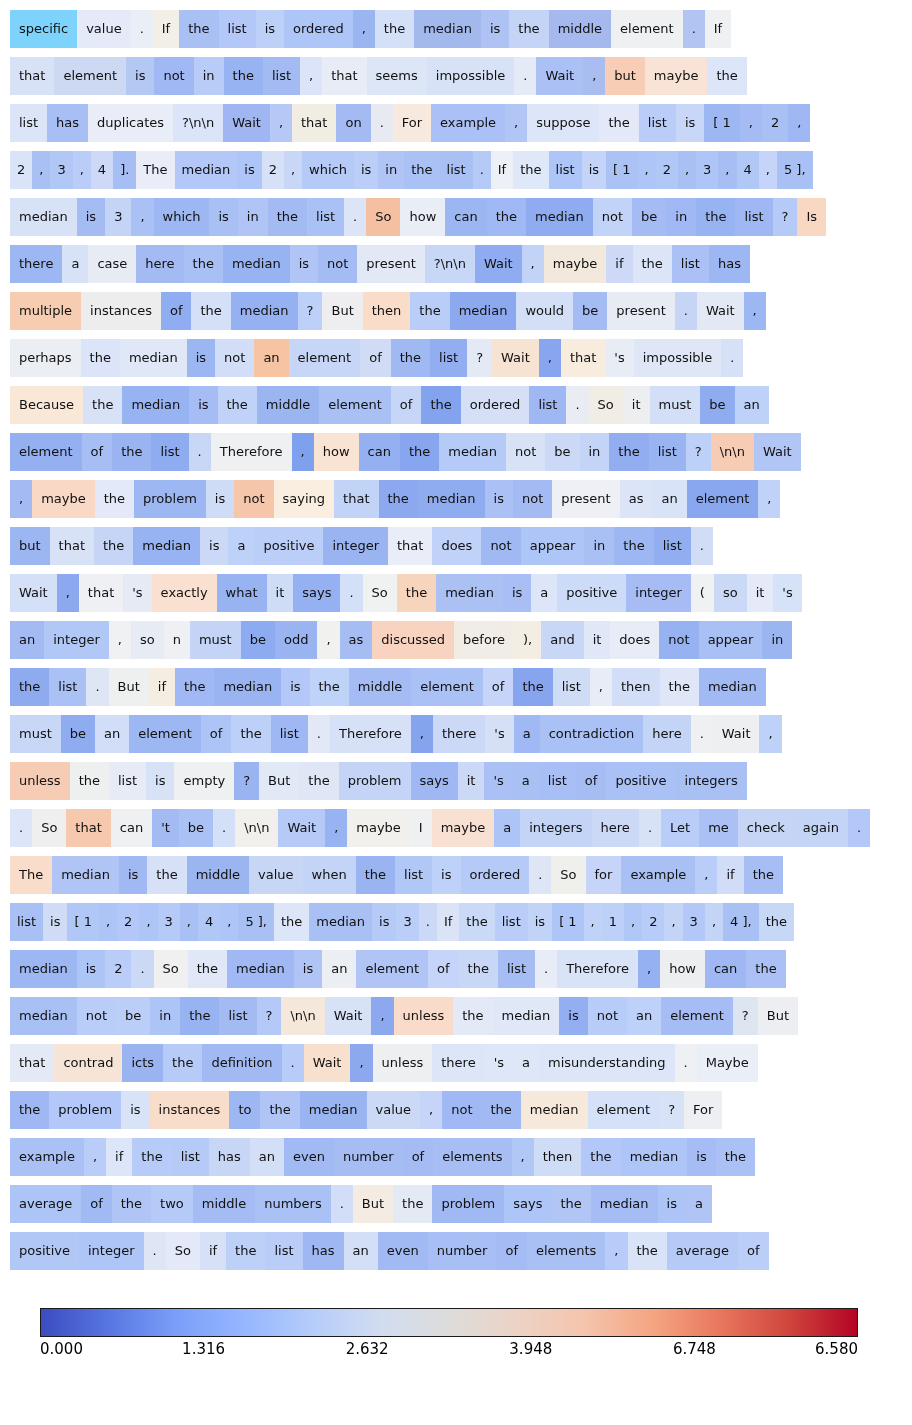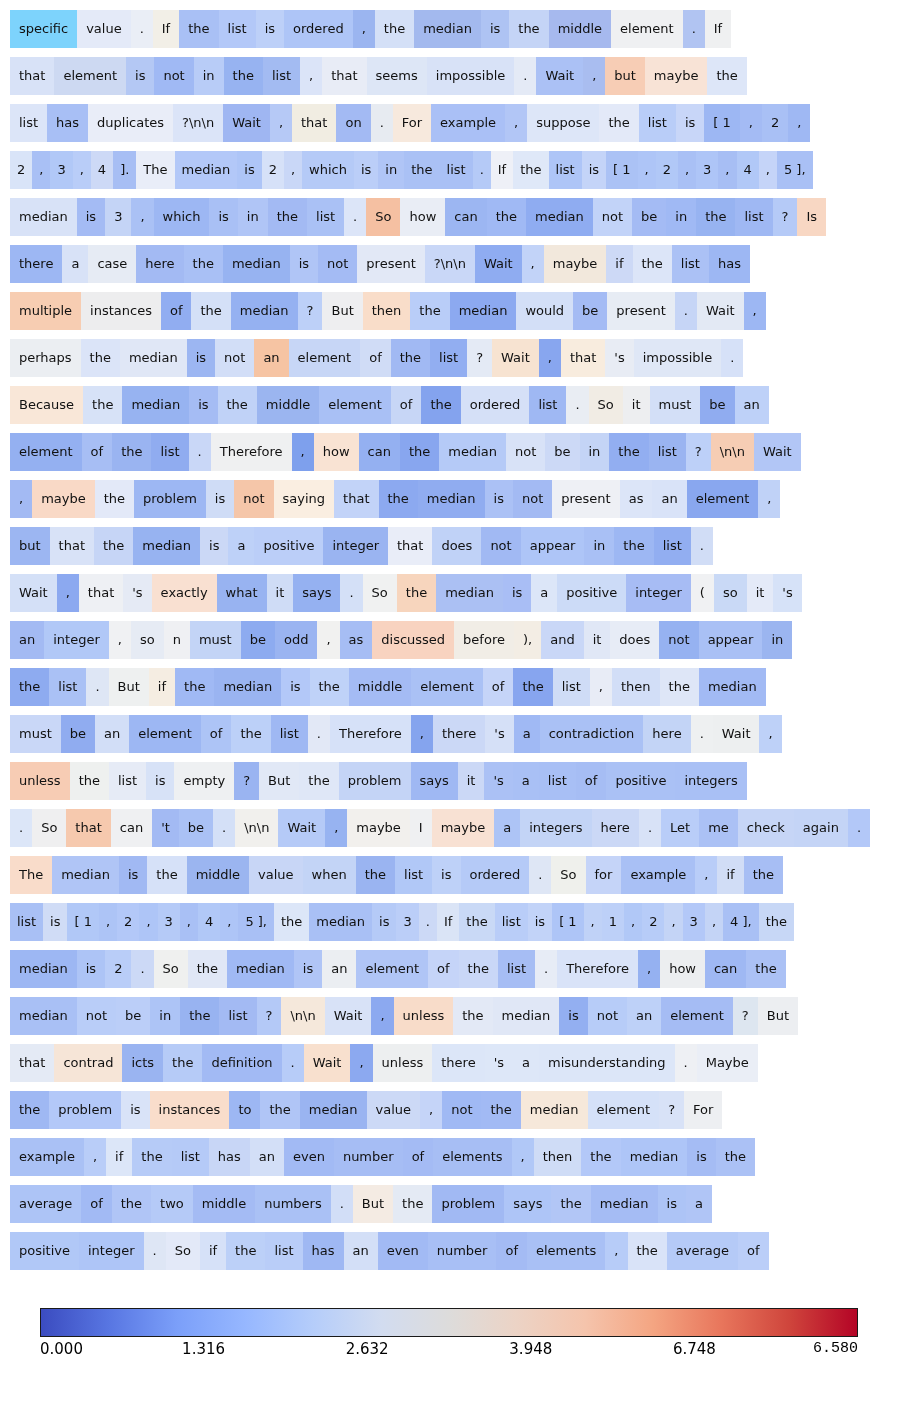--- a/index.html
+++ b/index.html
@@ -584,17 +584,17 @@
     </div>
 
   <div class="cb-wrap">
     <div class="cb-bar" id="cb-bar" style="background: linear-gradient(to right, rgb(59, 76, 192), rgb(88, 118, 226), rgb(123, 159, 249), rgb(150, 183, 255), rgb(181, 205, 250), rgb(210, 220, 240), rgb(221, 220, 219), rgb(236, 211, 197), rgb(245, 196, 172), rgb(244, 165, 130), rgb(232, 118, 92), rgb(207, 69, 60), rgb(180, 4, 38));"></div>
     <div class="cb-ticks" id="cb-ticks">
         <span class="cb-tick" style="left: 0%;">0.000</span>
         <span class="cb-tick" style="left: 20%;">1.316</span>
         <span class="cb-tick" style="left: 40%;">2.632</span>
         <span class="cb-tick" style="left: 60%;">3.948</span>
         <span class="cb-tick" style="left: 80%;">6.748</span>
-        <span class="cb-tick" style="left: 100%; font-family: Liberation Mono, monospace;">6.580</span>
+        <span class="cb-tick" style="left: 100%;">6.580</span>
       </div>
   </div>
 
 </div>
 
 </body></html>

